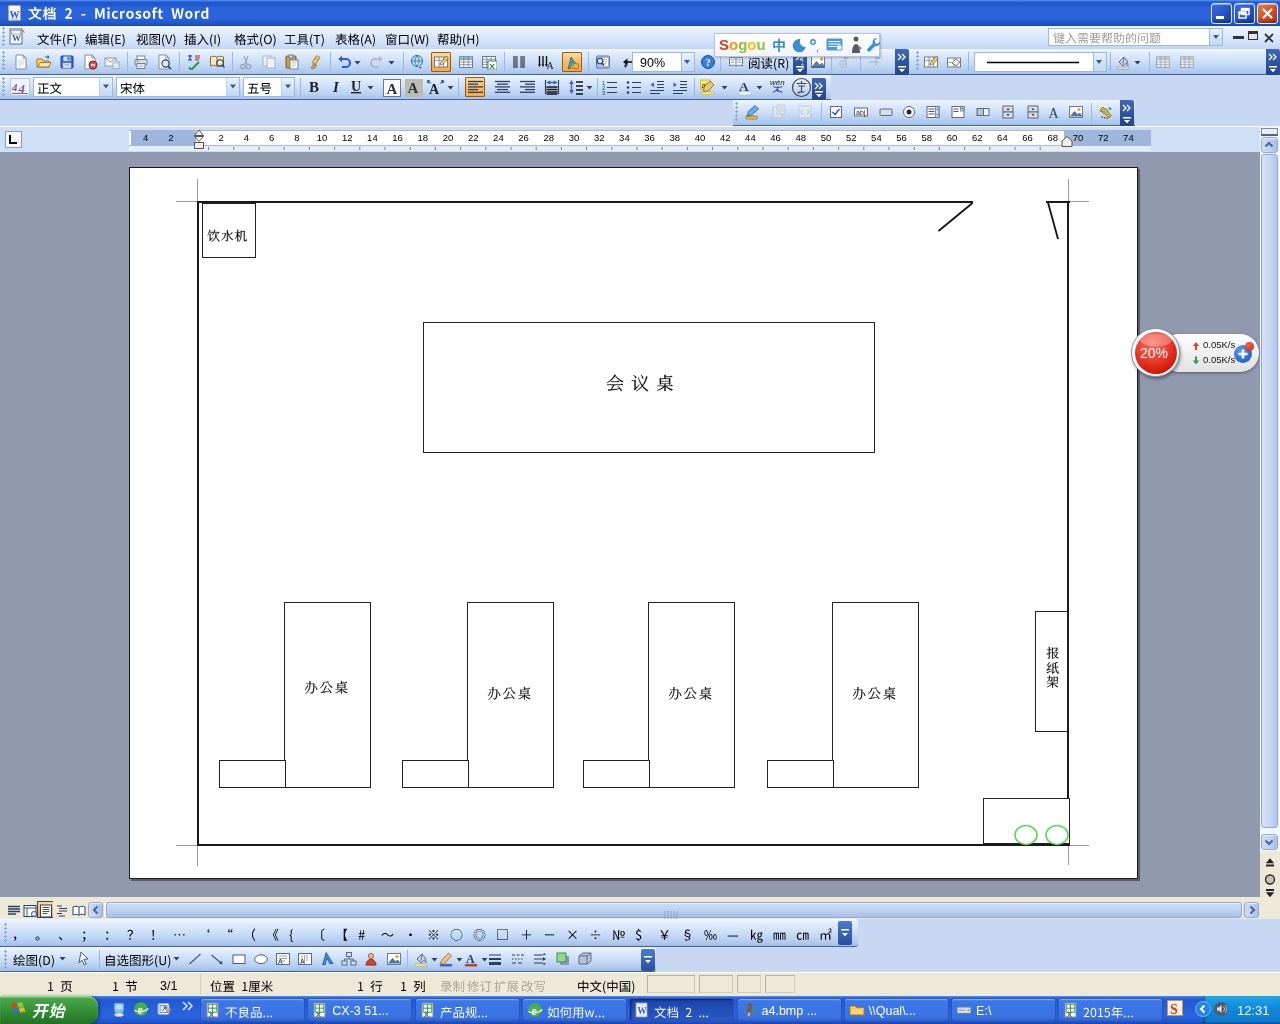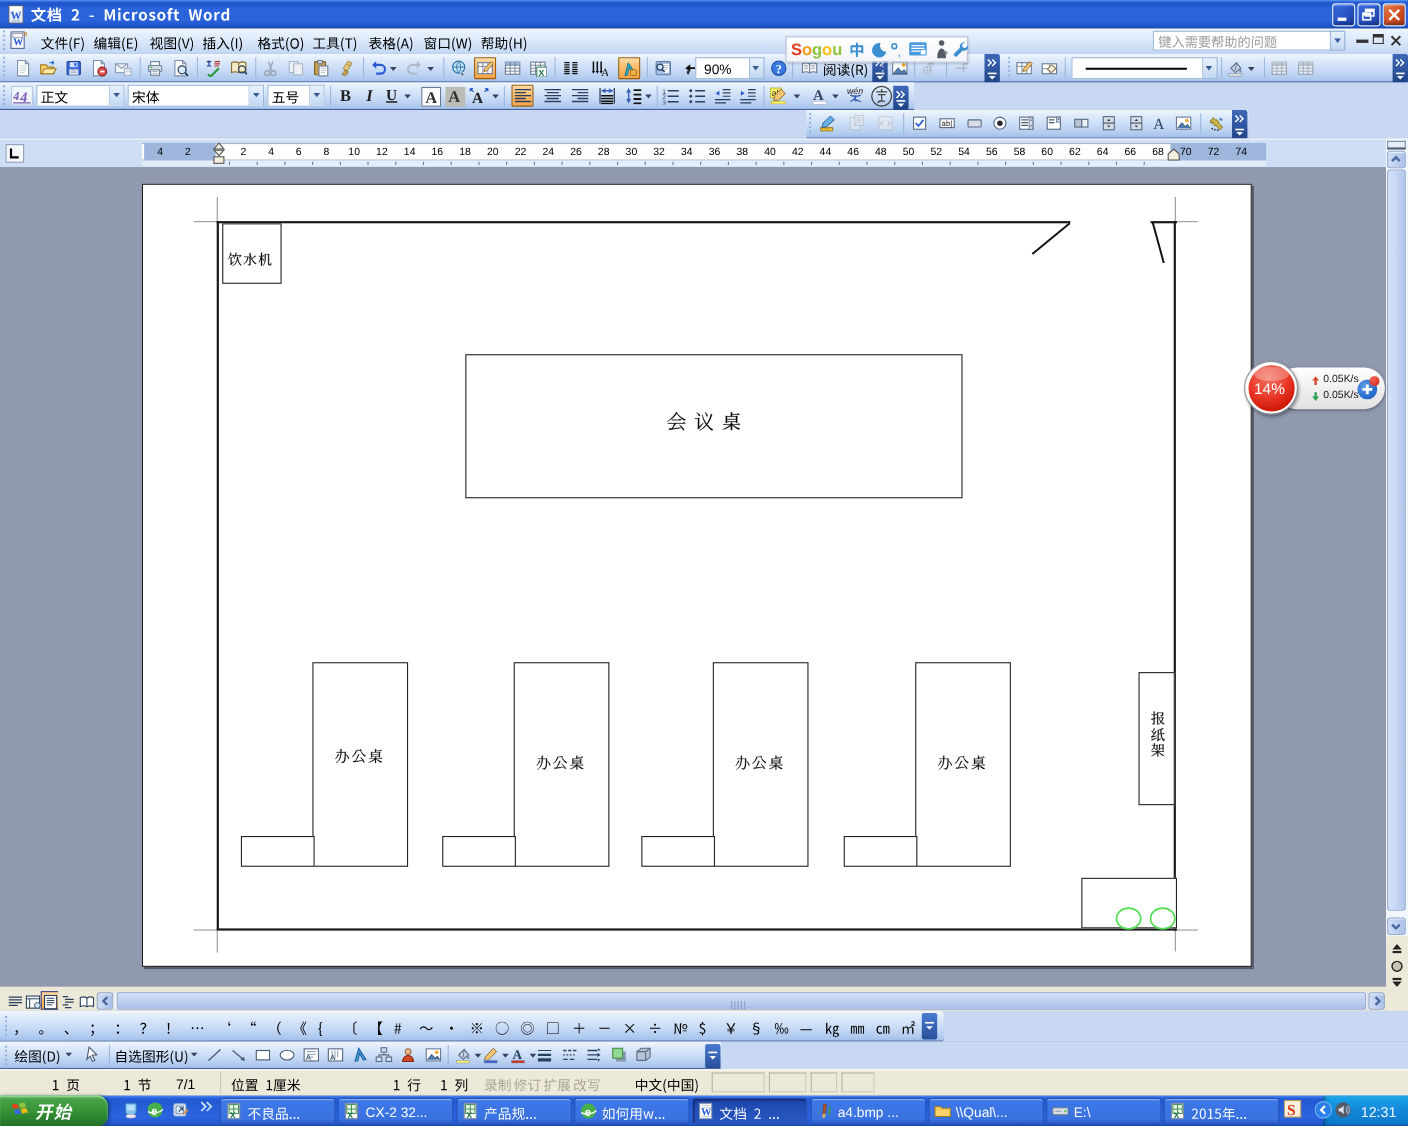--- a/index.html
+++ b/index.html
@@ -970,21 +970,21 @@
       <rect x="3" y="7" width="8" height="1.5" fill="#fff"></rect>
       <path d="M4 11l3 3.2 3-3.2z" fill="#fff"></path>
     </svg></div>
 <div class="ab" style="left:0px;top:972px;width:1280px;height:24px;background:#ece9d8;border-top:1px solid #fff;"></div>
 <div class="ab" style="left:47px;top:978px;line-height:0;"><svg width="27" height="17" viewBox="0 0 27 17" style="overflow:visible">
       <path transform="translate(0,13.1)" d="M1.1 0H6.1V-1H4.3V-9.2H3.4C2.9 -8.9 2.3 -8.7 1.5 -8.5V-7.8H3.2V-1H1.1Z M19 -5.8V-3.5C19 -2.2 18.4 -0.7 13.8 0.2C14 0.4 14.3 0.8 14.4 1C19.2 -0.1 19.9 -1.8 19.9 -3.5V-5.8ZM20 -1.4C21.5 -0.7 23.3 0.3 24.2 1L24.8 0.3C23.9 -0.4 22 -1.4 20.6 -2ZM15.3 -7.4V-1.6H16.3V-6.6H22.7V-1.6H23.7V-7.4H19.2C19.4 -7.9 19.6 -8.4 19.9 -8.9H24.9V-9.8H14.1V-8.9H18.8C18.6 -8.5 18.4 -7.9 18.2 -7.4Z" fill="#000"></path>
     </svg></div>
 <div class="ab" style="left:112px;top:978px;line-height:0;"><svg width="27" height="17" viewBox="0 0 27 17" style="overflow:visible">
       <path transform="translate(0,13.1)" d="M1.1 0H6.1V-1H4.3V-9.2H3.4C2.9 -8.9 2.3 -8.7 1.5 -8.5V-7.8H3.2V-1H1.1Z M14.4 -6.1V-5.2H17.7V1H18.7V-5.2H22.8V-1.9C22.8 -1.7 22.8 -1.7 22.5 -1.7C22.3 -1.7 21.4 -1.7 20.5 -1.7C20.6 -1.4 20.8 -1 20.8 -0.7C22 -0.7 22.8 -0.7 23.2 -0.9C23.7 -1 23.8 -1.3 23.8 -1.9V-6.1ZM21.1 -10.5V-9.1H17.8V-10.5H16.8V-9.1H13.9V-8.2H16.8V-6.8H17.8V-8.2H21.1V-6.8H22.1V-8.2H25V-9.1H22.1V-10.5Z" fill="#000"></path>
     </svg></div>
-<div class="ab" style="left:160px;top:980px;font-size:12.5px;color:#000;white-space:nowrap;line-height:1.1;">7/1</div>
+<div class="ab" style="left:160px;top:980px;font-size:12.5px;color:#000;white-space:nowrap;line-height:1.1;">3/1</div>
 <div class="ab" style="left:200px;top:974px;width:1px;height:20px;background:#cfccba;"></div>
 <div class="ab" style="left:210px;top:978px;line-height:0;"><svg width="64" height="17" viewBox="0 0 64 17" style="overflow:visible">
       <path transform="translate(0,13.1)" d="M4.6 -8.2V-7.3H11.4V-8.2ZM5.4 -6.4C5.8 -4.6 6.2 -2.3 6.3 -1L7.2 -1.3C7.1 -2.6 6.7 -4.8 6.3 -6.6ZM7.1 -10.4C7.4 -9.7 7.6 -8.9 7.7 -8.4L8.7 -8.6C8.5 -9.2 8.2 -10 8 -10.6ZM4.1 -0.4V0.5H11.9V-0.4H9.3C9.8 -2.1 10.3 -4.6 10.7 -6.5L9.7 -6.7C9.5 -4.8 9 -2.1 8.5 -0.4ZM3.6 -10.5C2.9 -8.6 1.7 -6.7 0.5 -5.5C0.6 -5.2 0.9 -4.8 1 -4.5C1.4 -5 1.9 -5.5 2.2 -6.1V1H3.2V-7.5C3.7 -8.4 4.1 -9.3 4.5 -10.2Z M20.6 -9.3H22.8V-8.2H20.6ZM17.7 -9.3H19.8V-8.2H17.7ZM14.9 -9.3H16.9V-8.2H14.9ZM14.9 -5.3V-0.1H13.2V0.6H24.3V-0.1H22.6V-5.3H18.7L18.9 -6.1H24V-6.8H19L19.1 -7.5H23.7V-10H14V-7.5H18.2L18.1 -6.8H13.3V-6.1H17.9L17.8 -5.3ZM15.8 -0.1V-0.9H21.7V-0.1ZM15.8 -3.4H21.7V-2.7H15.8ZM15.8 -4V-4.7H21.7V-4ZM15.8 -2.1H21.7V-1.4H15.8Z M32.4 0H37.4V-1H35.5V-9.2H34.7C34.2 -8.9 33.6 -8.7 32.8 -8.5V-7.8H34.4V-1H32.4Z M39.9 -9.8V-6.1C39.9 -4.1 39.8 -1.5 38.6 0.4C38.9 0.5 39.3 0.7 39.5 0.9C40.6 -1.1 40.8 -4 40.8 -6.1V-8.9H50V-9.8ZM41.8 -8V-3.4H45V-3.3H44.9V-2.3H41.6V-1.5H44.9V-0.2H40.7V0.6H50.1V-0.2H45.9V-1.5H49.2V-2.3H45.9V-3.3H45.8V-3.4H49.1V-8ZM42.6 -5.4H45V-4.2H42.6ZM45.8 -5.4H48.2V-4.2H45.8ZM42.6 -7.3H45V-6.1H42.6ZM45.8 -7.3H48.2V-6.1H45.8Z M60.9 -9.9C60.4 -8.9 59.6 -7.6 59 -6.7L59.8 -6.4C60.5 -7.2 61.2 -8.4 61.9 -9.5ZM52.1 -9.4C52.9 -8.5 53.6 -7.2 53.9 -6.5L54.8 -6.9C54.5 -7.7 53.7 -8.9 53 -9.8ZM56.4 -10.5V-5.7H51.4V-4.8H55.7C54.6 -3 52.8 -1.2 51.1 -0.4C51.4 -0.2 51.6 0.2 51.8 0.4C53.5 -0.6 55.3 -2.4 56.4 -4.3V1H57.4V-4.3C58.6 -2.5 60.4 -0.7 62.1 0.3C62.2 0.1 62.5 -0.3 62.8 -0.5C61.1 -1.4 59.3 -3.1 58.2 -4.8H62.5V-5.7H57.4V-10.5Z" fill="#000"></path>
     </svg></div>
 <div class="ab" style="left:357px;top:978px;line-height:0;"><svg width="27" height="17" viewBox="0 0 27 17" style="overflow:visible">
       <path transform="translate(0,13.1)" d="M1.1 0H6.1V-1H4.3V-9.2H3.4C2.9 -8.9 2.3 -8.7 1.5 -8.5V-7.8H3.2V-1H1.1Z M18.6 -9.8V-8.8H24.8V-9.8ZM16.5 -10.5C15.9 -9.6 14.7 -8.5 13.6 -7.8C13.8 -7.6 14.1 -7.2 14.2 -7C15.3 -7.8 16.6 -9.1 17.4 -10.1ZM18.1 -6.3V-5.4H22.3V-0.2C22.3 -0 22.2 0.1 22 0.1C21.7 0.1 20.9 0.1 20 0C20.1 0.3 20.3 0.7 20.3 1C21.5 1 22.2 1 22.7 0.8C23.1 0.7 23.2 0.4 23.2 -0.2V-5.4H25.1V-6.3ZM17 -7.8C16.2 -6.4 14.8 -5 13.5 -4C13.7 -3.8 14 -3.4 14.2 -3.2C14.6 -3.6 15.1 -4.1 15.6 -4.5V1H16.5V-5.6C17 -6.2 17.5 -6.9 17.9 -7.5Z" fill="#000"></path>
     </svg></div>
 <div class="ab" style="left:400px;top:978px;line-height:0;"><svg width="27" height="17" viewBox="0 0 27 17" style="overflow:visible">
       <path transform="translate(0,13.1)" d="M1.1 0H6.1V-1H4.3V-9.2H3.4C2.9 -8.9 2.3 -8.7 1.5 -8.5V-7.8H3.2V-1H1.1Z M21.2 -9.1V-2.1H22.1V-9.1ZM23.8 -10.4V-0.2C23.8 -0 23.7 0.1 23.5 0.1C23.3 0.1 22.7 0.1 22 0C22.1 0.3 22.2 0.7 22.3 1C23.2 1 23.9 0.9 24.2 0.8C24.6 0.6 24.7 0.4 24.7 -0.2V-10.4ZM15.4 -3.8C16.1 -3.3 16.9 -2.7 17.4 -2.3C16.5 -1.1 15.4 -0.2 14.2 0.3C14.4 0.5 14.6 0.8 14.7 1.1C17.4 -0.1 19.3 -2.6 19.9 -6.9L19.4 -7.1L19.2 -7H16.4C16.6 -7.6 16.8 -8.3 16.9 -8.9H20.3V-9.8H13.9V-8.9H16C15.6 -7 14.8 -5.2 13.8 -4.1C14.1 -3.9 14.4 -3.6 14.6 -3.5C15.2 -4.2 15.7 -5.1 16.1 -6.2H18.9C18.7 -5 18.3 -4 17.9 -3.1C17.4 -3.5 16.6 -4.1 16 -4.5Z" fill="#000"></path>
     </svg></div>
@@ -1049,21 +1049,21 @@
 <div class="ab" style="left:225px;top:1004px;line-height:0;"><svg width="49" height="17" viewBox="0 0 49 17" style="overflow:visible">
       <path transform="translate(0,13.1)" d="M7 -6C8.5 -5 10.4 -3.5 11.2 -2.5L12 -3.3C11.1 -4.2 9.2 -5.6 7.7 -6.6ZM0.9 -9.6V-8.7H6.4C5.2 -6.5 3 -4.4 0.6 -3.2C0.8 -3 1 -2.6 1.2 -2.4C2.9 -3.3 4.5 -4.6 5.7 -6V1H6.8V-7.3C7.1 -7.7 7.4 -8.2 7.6 -8.7H11.6V-9.6Z M21.9 -6.2V-4.8H15.7V-6.2ZM21.9 -7H15.7V-8.5H21.9ZM14.6 1.1C14.9 0.9 15.4 0.8 18.8 -0.2C18.8 -0.4 18.7 -0.8 18.7 -1L15.7 -0.3V-3.9H17.6C18.8 -1.5 20.9 0.2 23.8 0.9C24 0.6 24.2 0.3 24.4 0.1C23.1 -0.2 21.9 -0.7 21 -1.4C21.9 -1.9 22.9 -2.6 23.7 -3.2L23 -3.8C22.3 -3.2 21.2 -2.4 20.2 -1.9C19.6 -2.5 19 -3.2 18.6 -3.9H22.9V-9.3H19.5C19.4 -9.7 19.2 -10.2 19 -10.6L18.1 -10.4C18.2 -10.1 18.3 -9.7 18.4 -9.3H14.7V-0.8C14.7 -0.2 14.3 0.2 14.1 0.3C14.3 0.5 14.6 0.9 14.6 1.1Z M28.8 -9.1H33.8V-6.7H28.8ZM27.9 -10V-5.8H34.7V-10ZM26 -4.5V1H26.9V0.3H29.6V0.9H30.5V-4.5ZM26.9 -0.6V-3.6H29.6V-0.6ZM31.9 -4.5V1H32.8V0.3H35.6V0.9H36.6V-4.5ZM32.8 -0.6V-3.6H35.6V-0.6Z M39.2 0.2C39.7 0.2 40.1 -0.2 40.1 -0.7C40.1 -1.2 39.7 -1.6 39.2 -1.6C38.8 -1.6 38.4 -1.2 38.4 -0.7C38.4 -0.2 38.8 0.2 39.2 0.2Z M42.7 0.2C43.2 0.2 43.5 -0.2 43.5 -0.7C43.5 -1.2 43.2 -1.6 42.7 -1.6C42.2 -1.6 41.9 -1.2 41.9 -0.7C41.9 -0.2 42.2 0.2 42.7 0.2Z M46.2 0.2C46.6 0.2 47 -0.2 47 -0.7C47 -1.2 46.6 -1.6 46.2 -1.6C45.7 -1.6 45.4 -1.2 45.4 -0.7C45.4 -0.2 45.7 0.2 46.2 0.2Z" fill="#fff"></path>
     </svg></div>
 <div class="ab" style="left:307.3px;top:998px;width:105px;height:24px;background:linear-gradient(180deg,#5b93f2 0%,#3d78e8 10%,#3a71e0 85%,#2e5fd0 100%);box-shadow:inset 0 1px 0 #7fadf5;border-radius:3px;border:1px solid #2a55b8;"></div>
 <div class="ab" style="left:312.3px;top:1002px;width:16px;height:16px;line-height:0;"><svg width="16" height="16" viewBox="0 0 16 16">
       <rect x="2" y="1" width="11" height="14" fill="#fff" stroke="#7a8aa0"></rect>
       <rect x="3.2" y="2.2" width="8.6" height="8" fill="#e8f4e8" stroke="#2e8540" stroke-width="0.8"></rect>
       <path d="M3.2 6.2h8.6M7.5 2.2v8" stroke="#2e8540" stroke-width="0.8"></path>
       <text x="4" y="14.5" font-size="7.5" font-weight="bold" fill="#1e7145" font-family="Liberation Sans">X</text>
     </svg></div>
-<div class="ab" style="left:332.3px;top:1005px;font-size:12.5px;color:#fff;white-space:nowrap;line-height:1.1;">CX-2 32...</div>
+<div class="ab" style="left:332.3px;top:1005px;font-size:12.5px;color:#fff;white-space:nowrap;line-height:1.1;">CX-3 51...</div>
 <div class="ab" style="left:414.6px;top:998px;width:105px;height:24px;background:linear-gradient(180deg,#5b93f2 0%,#3d78e8 10%,#3a71e0 85%,#2e5fd0 100%);box-shadow:inset 0 1px 0 #7fadf5;border-radius:3px;border:1px solid #2a55b8;"></div>
 <div class="ab" style="left:419.6px;top:1002px;width:16px;height:16px;line-height:0;"><svg width="16" height="16" viewBox="0 0 16 16">
       <rect x="2" y="1" width="11" height="14" fill="#fff" stroke="#7a8aa0"></rect>
       <rect x="3.2" y="2.2" width="8.6" height="8" fill="#e8f4e8" stroke="#2e8540" stroke-width="0.8"></rect>
       <path d="M3.2 6.2h8.6M7.5 2.2v8" stroke="#2e8540" stroke-width="0.8"></path>
       <text x="4" y="14.5" font-size="7.5" font-weight="bold" fill="#1e7145" font-family="Liberation Sans">X</text>
     </svg></div>
 <div class="ab" style="left:439.6px;top:1004px;line-height:0;"><svg width="49" height="17" viewBox="0 0 49 17" style="overflow:visible">
       <path transform="translate(0,13.1)" d="M3.3 -7.7C3.7 -7.1 4.2 -6.3 4.4 -5.8L5.2 -6.2C5 -6.7 4.5 -7.5 4.1 -8ZM8.6 -7.9C8.4 -7.3 8 -6.4 7.6 -5.8H1.6V-4.1C1.6 -2.8 1.4 -0.9 0.4 0.5C0.7 0.6 1.1 0.9 1.2 1.1C2.3 -0.4 2.5 -2.6 2.5 -4.1V-4.9H11.6V-5.8H8.5C8.9 -6.3 9.3 -7 9.6 -7.6ZM5.3 -10.3C5.6 -9.9 5.9 -9.4 6.1 -9H1.4V-8.1H11.3V-9H7.2L7.2 -9C7 -9.4 6.6 -10.1 6.2 -10.5Z M16.3 -9.1H21.3V-6.7H16.3ZM15.4 -10V-5.8H22.2V-10ZM13.5 -4.5V1H14.4V0.3H17.1V0.9H18V-4.5ZM14.4 -0.6V-3.6H17.1V-0.6ZM19.4 -4.5V1H20.3V0.3H23.1V0.9H24.1V-4.5ZM20.3 -0.6V-3.6H23.1V-0.6Z M30.9 -9.9V-3.2H31.9V-9.1H35.3V-3.2H36.2V-9.9ZM27.6 -10.4V-8.4H25.8V-7.6H27.6V-6.3L27.6 -5.5H25.5V-4.6H27.6C27.4 -2.9 27 -1 25.4 0.2C25.7 0.4 26 0.7 26.1 0.9C27.3 -0.2 27.9 -1.6 28.2 -3C28.8 -2.3 29.5 -1.3 29.8 -0.8L30.4 -1.5C30.1 -1.9 28.9 -3.4 28.4 -4L28.4 -4.6H30.4V-5.5H28.5L28.5 -6.3V-7.6H30.2V-8.4H28.5V-10.4ZM33.1 -8V-5.6C33.1 -3.7 32.8 -1.3 29.6 0.3C29.8 0.5 30.1 0.8 30.2 1C32.1 0 33.1 -1.4 33.6 -2.7V-0.3C33.6 0.5 33.9 0.7 34.7 0.7H35.7C36.7 0.7 36.9 0.2 37 -1.7C36.8 -1.8 36.5 -1.9 36.2 -2.1C36.2 -0.3 36.1 -0 35.7 -0H34.8C34.5 -0 34.4 -0.1 34.4 -0.4V-3.6H33.8C34 -4.3 34 -5 34 -5.6V-8Z M39.2 0.2C39.7 0.2 40.1 -0.2 40.1 -0.7C40.1 -1.2 39.7 -1.6 39.2 -1.6C38.8 -1.6 38.4 -1.2 38.4 -0.7C38.4 -0.2 38.8 0.2 39.2 0.2Z M42.7 0.2C43.2 0.2 43.5 -0.2 43.5 -0.7C43.5 -1.2 43.2 -1.6 42.7 -1.6C42.2 -1.6 41.9 -1.2 41.9 -0.7C41.9 -0.2 42.2 0.2 42.7 0.2Z M46.2 0.2C46.6 0.2 47 -0.2 47 -0.7C47 -1.2 46.6 -1.6 46.2 -1.6C45.7 -1.6 45.4 -1.2 45.4 -0.7C45.4 -0.2 45.7 0.2 46.2 0.2Z" fill="#fff"></path>
     </svg></div>
@@ -1170,12 +1170,12 @@
 <div class="ab" style="left:1234px;top:345px;width:18px;height:18px;background:radial-gradient(circle at 35% 30%,#5a9ae8,#2a6fd0 60%,#1c54b0);border-radius:50%;"></div>
 <div class="ab" style="left:1236px;top:344px;width:14px;height:20px;line-height:0;"><svg width="14" height="20">
       <path d="M7 5.5v9M2.5 10h9" stroke="#fff" stroke-width="2.6"></path>
     </svg></div>
 <div class="ab" style="left:1245px;top:342px;width:8.5px;height:8.5px;background:radial-gradient(circle at 35% 30%,#f06050,#d02818);border-radius:50%;"></div>
 <div class="ab" style="left:1131px;top:328px;width:49px;height:49px;background:#fff;border-radius:50%;border:1px solid #8a8f9a;box-shadow:1px 2px 3px rgba(30,30,40,0.45);"></div>
 <div class="ab" style="left:1134.5px;top:331.5px;width:42px;height:42px;background:radial-gradient(circle at 42% 28%,#f47060,#ea3a2a 45%,#d01808 75%,#c01000);border-radius:50%;"></div>
 <div class="ab" style="left:1138px;top:333px;"><svg width="36" height="14">
       <ellipse cx="18" cy="7" rx="16" ry="6.5" fill="#fff" fill-opacity="0.28"></ellipse>
     </svg></div>
-<div class="ab" style="left:1140px;top:346px;font-size:14px;color:#fff;white-space:nowrap;line-height:1.1;">14%</div>
+<div class="ab" style="left:1140px;top:346px;font-size:14px;color:#fff;white-space:nowrap;line-height:1.1;">20%</div>
 </body></html>

